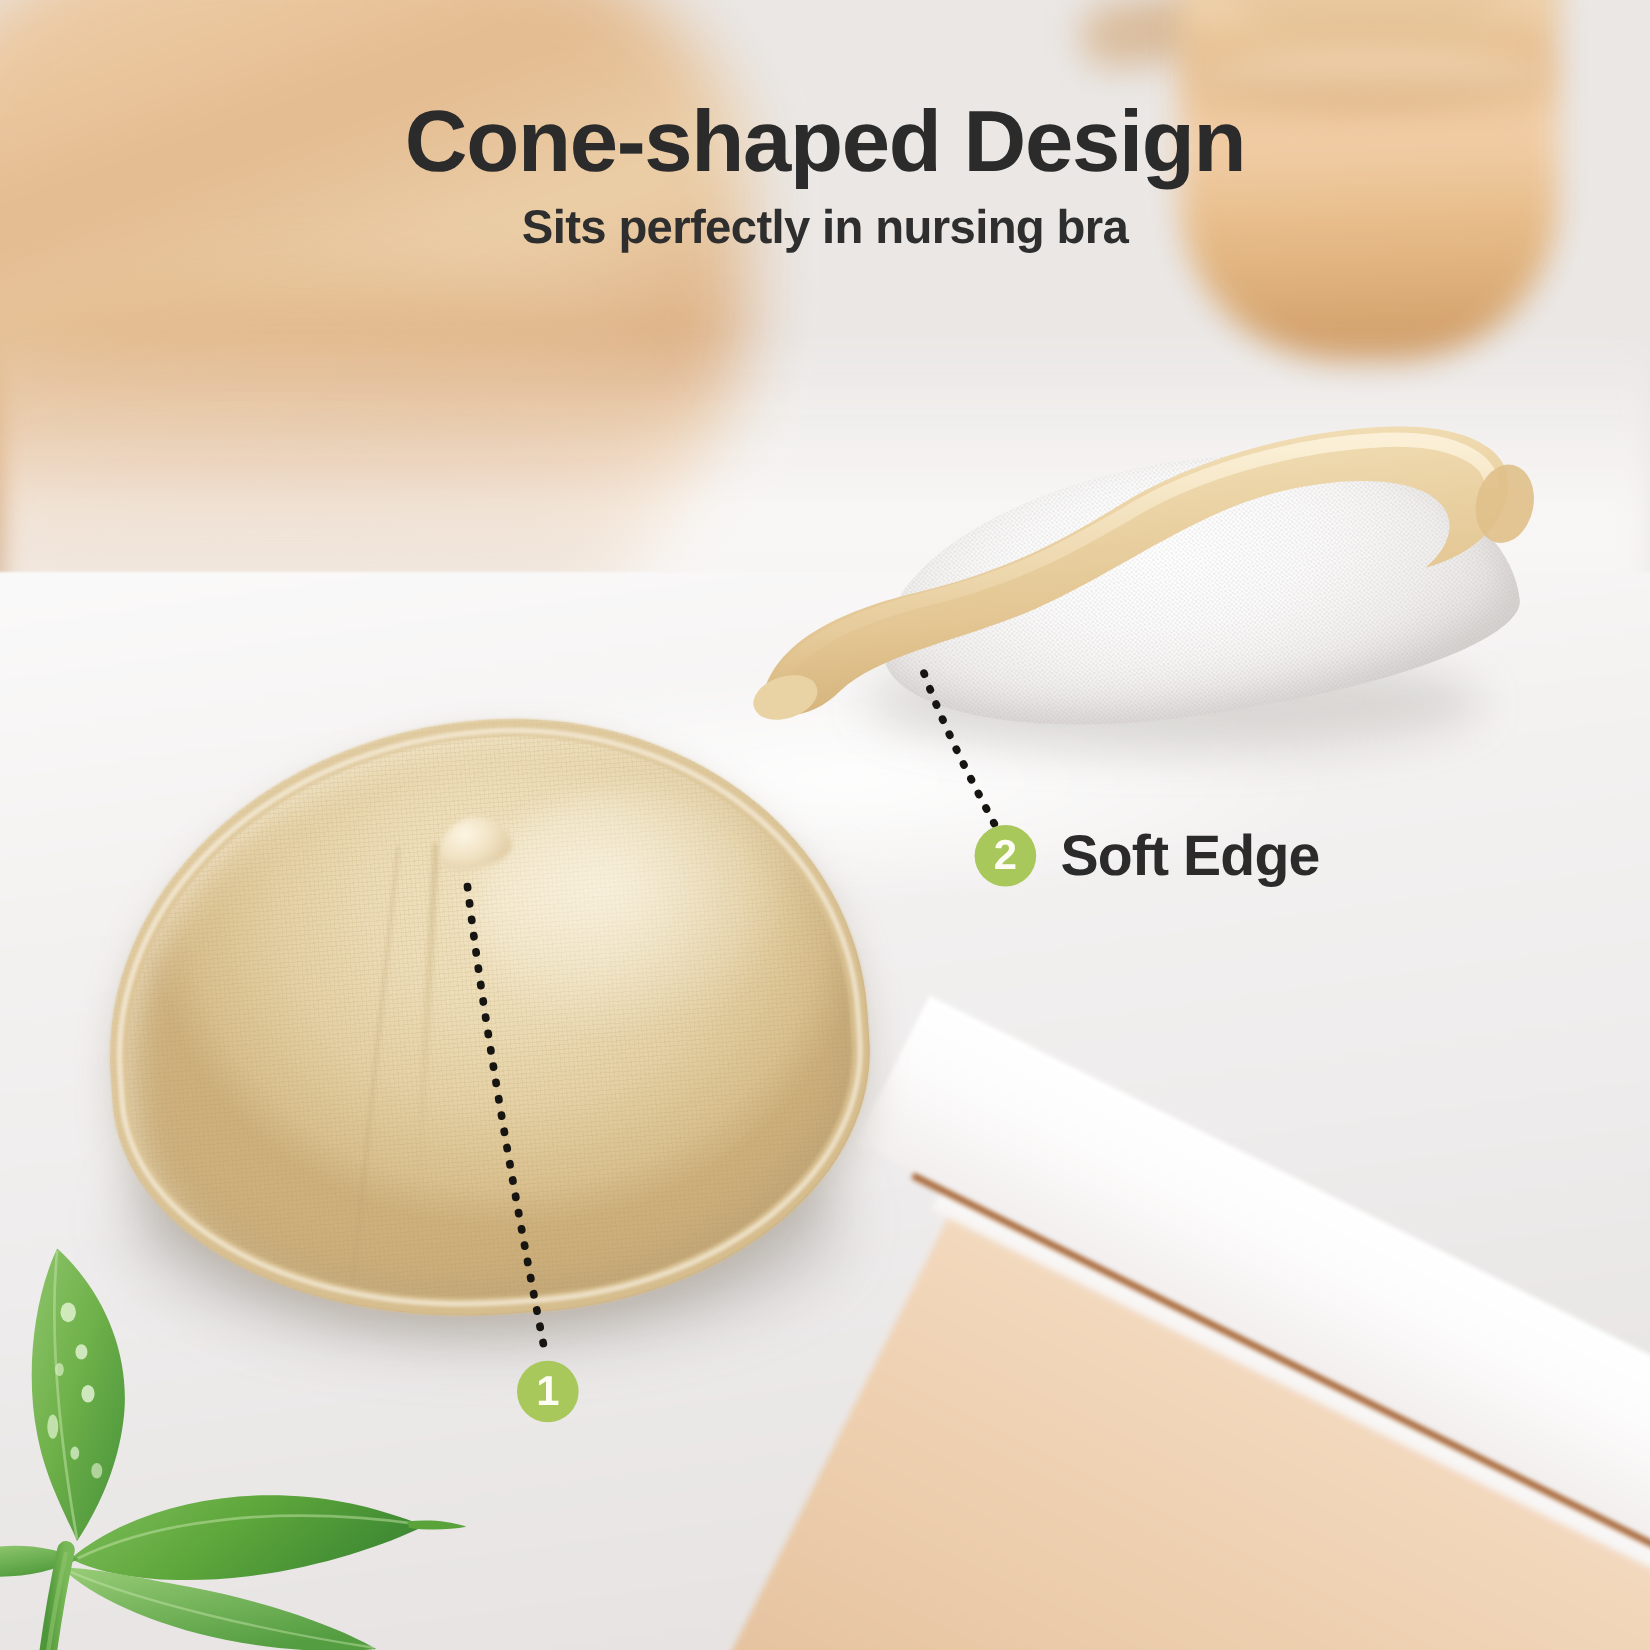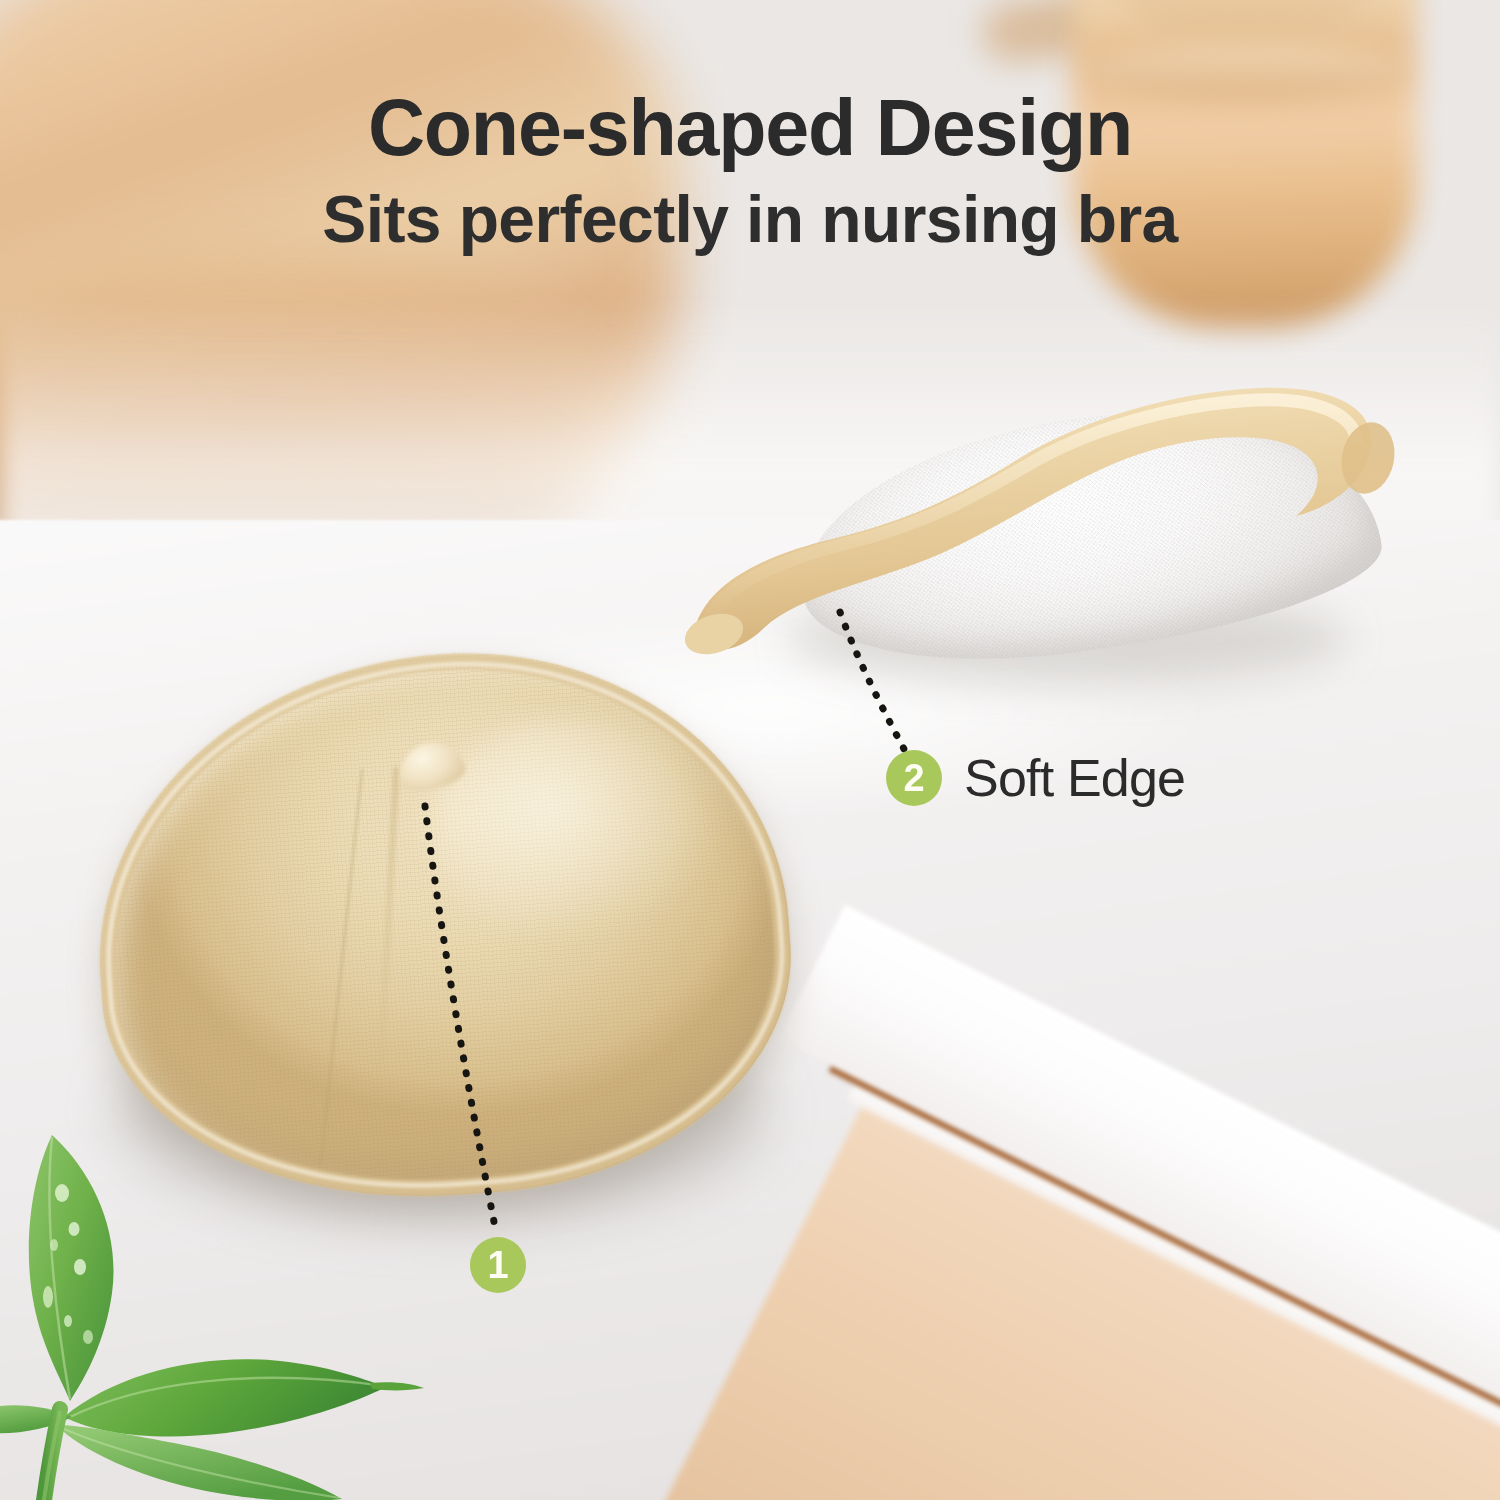--- a/index.html
+++ b/index.html
@@ -139,29 +139,29 @@
   .pad2-edge svg{position:absolute;left:0;top:0;}
 
   
   .leaves{position:absolute;left:-10px;top:1125px;width:470px;height:390px;}
   .leaves svg{position:absolute;left:0;top:0;}
 
   
   .titles{position:absolute;left:0;top:72px;width:1500px;text-align:center;}
   .title{font-size:79px;font-weight:700;color:#2b2b2b;letter-spacing:-1.2px;
     line-height:1.02;margin:16px;}
-  .subtitle{font-size:66px;font-weight:600;color:#2e2e2e;letter-spacing:-.6px;
+  .subtitle{font-size:43px;font-weight:600;color:#2e2e2e;letter-spacing:-.6px;
     line-height:1.05;margin:0 0 0 0;}
 
   
   .callout{position:absolute;display:flex;align-items:center;}
   .badge{width:56px;height:56px;border-radius:50%;background:#a9c85c;
     color:#fdfdf4;font-size:38px;font-weight:700;line-height:56px;
     text-align:center;flex:0 0 auto;}
-  .clabel{font-size:52px;font-weight:400;color:#2b2b2b;margin-left:22px;
+  .clabel{font-size:52px;font-weight:700;color:#2b2b2b;margin-left:22px;
     letter-spacing:-.8px;white-space:nowrap;}
   #callout-1{left:470px;top:1237px;}
   #callout-2{left:886px;top:748px;}
 
   .leader{position:absolute;left:0;top:0;width:1500px;height:1500px;pointer-events:none;}
 </style>
 </head>
 <body>
 
 <div id="stage">

